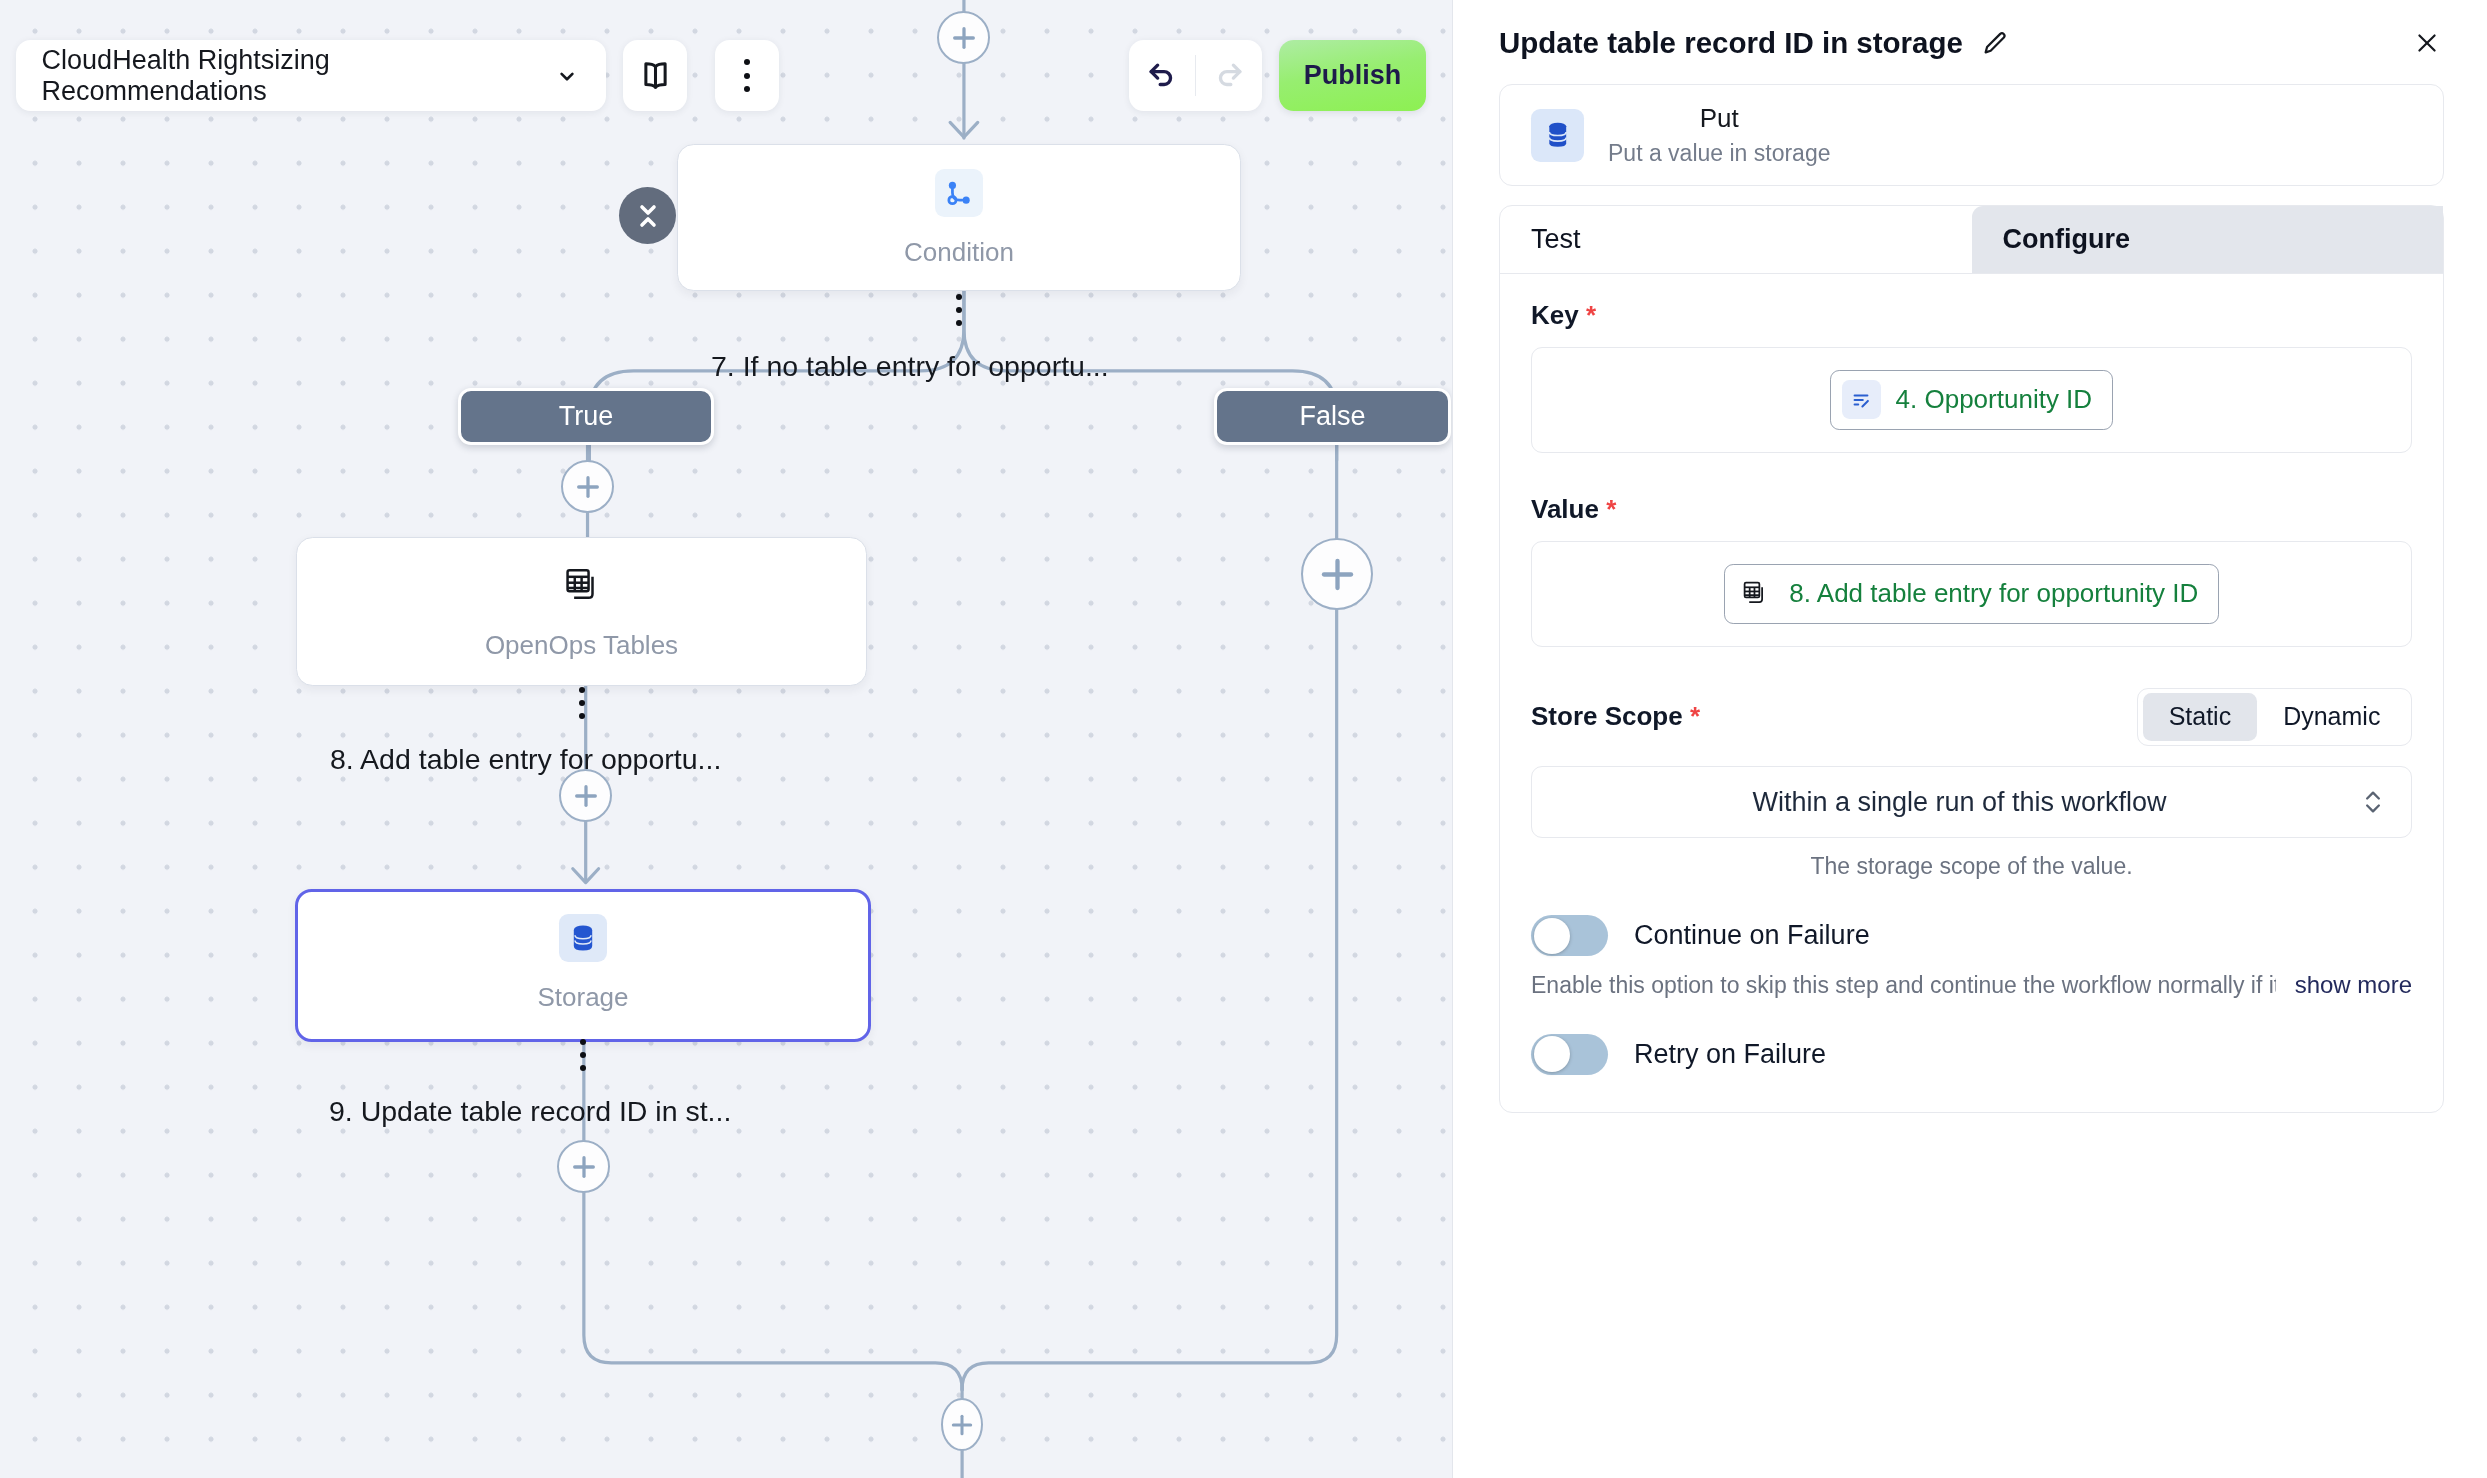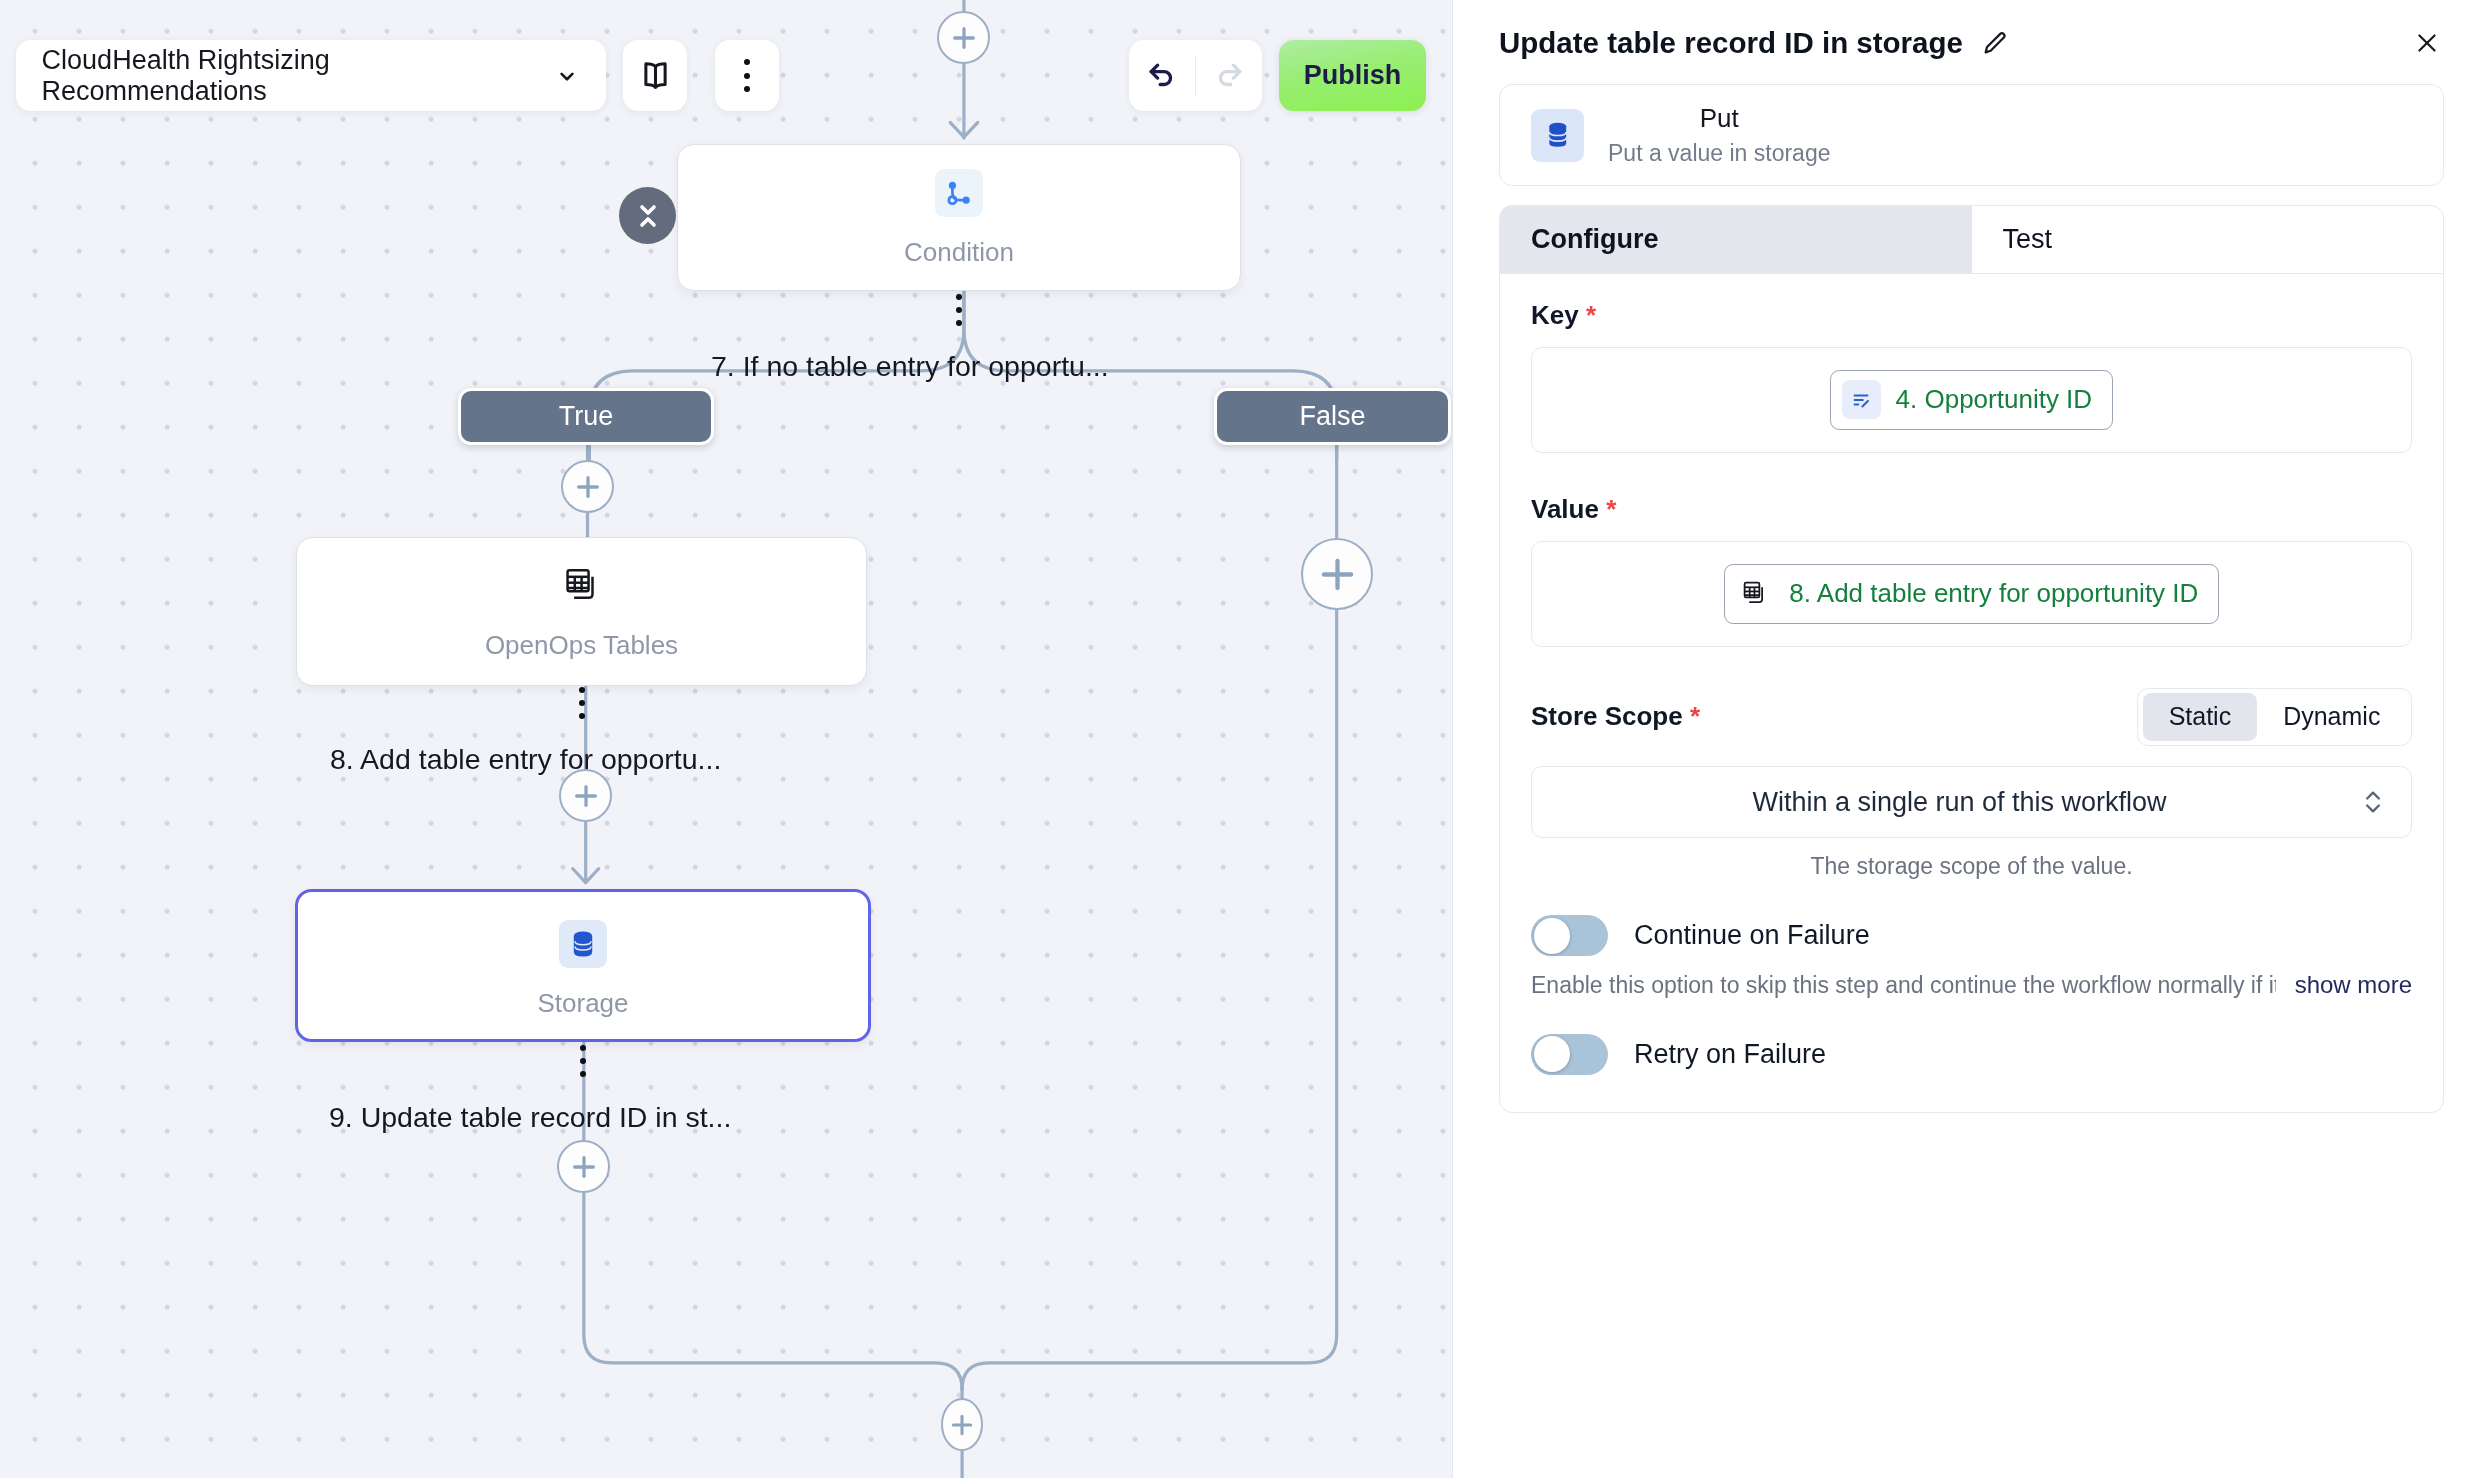--- a/index.html
+++ b/index.html
@@ -20,21 +20,21 @@
   .plus-btn {
     position:absolute; background:#fdfdfe; border:2.8px solid #9cafc6; border-radius:50%;
     display:flex; align-items:center; justify-content:center; z-index:5; cursor:pointer;
   }
   .plus-btn svg { stroke:#8da4bf; stroke-width:3.5; stroke-linecap:round; }
 
   .flow-node {
     position:absolute; background:#fff; border:1.8px solid #dbe0e9; border-radius:16.6px;
     box-shadow:0 3.7px 9.2px rgba(30,41,59,.06); padding:24px 33px 28px 33px; z-index:4; cursor:pointer;
   }
-  .flow-node.selected { border:3.7px solid #6164e8; padding:28px 31px 26px 31px; }
+  .flow-node.selected { border:3.7px solid #6164e8; padding:22px 31px 26px 31px; }
   .node-head { display:flex; align-items:center; gap:20px;flex-direction:column; }
   .node-icon { width:48px; height:48px; border-radius:9.2px; display:flex; align-items:center; justify-content:center; flex:none; }
   .node-type { font-size:26px; color:#8f98a8; flex:1; }
   .node-title { font-size:28.5px; font-weight:500; color:#15181e; margin-top:18.4px; white-space:nowrap; }
   .kebab { display:flex; flex-direction:column; gap:7.4px; align-items:center; padding:5.5px; cursor:pointer; }
   .kebab i { width:6px; height:6px; border-radius:50%; background:#0d0f14; }
 
   .branch-pill {
     position:absolute; background:#64748b; border:3.7px solid #fff; border-radius:13px;
     box-shadow:0 2.8px 7.4px rgba(30,41,59,.18); color:#fff; font-size:27px;
@@ -296,22 +296,22 @@
         </svg>
       </div>
       <div>
         <div class="action-name">Put</div>
         <div class="action-desc">Put a value in storage</div>
       </div>
     </div>
 
     <div class="tabs-card">
       <div class="tabs-head">
+        <div class="tab">Test</div>
         <div class="tab active">Configure</div>
-        <div class="tab">Test</div>
       </div>
       <div class="tabs-body">
 
         <div class="field-label">
           <span>Key</span>
             <span class="req">*</span>
         </div>
         <div class="token-box">
           <div class="token-chip">
             <span class="tk-icon blue">

